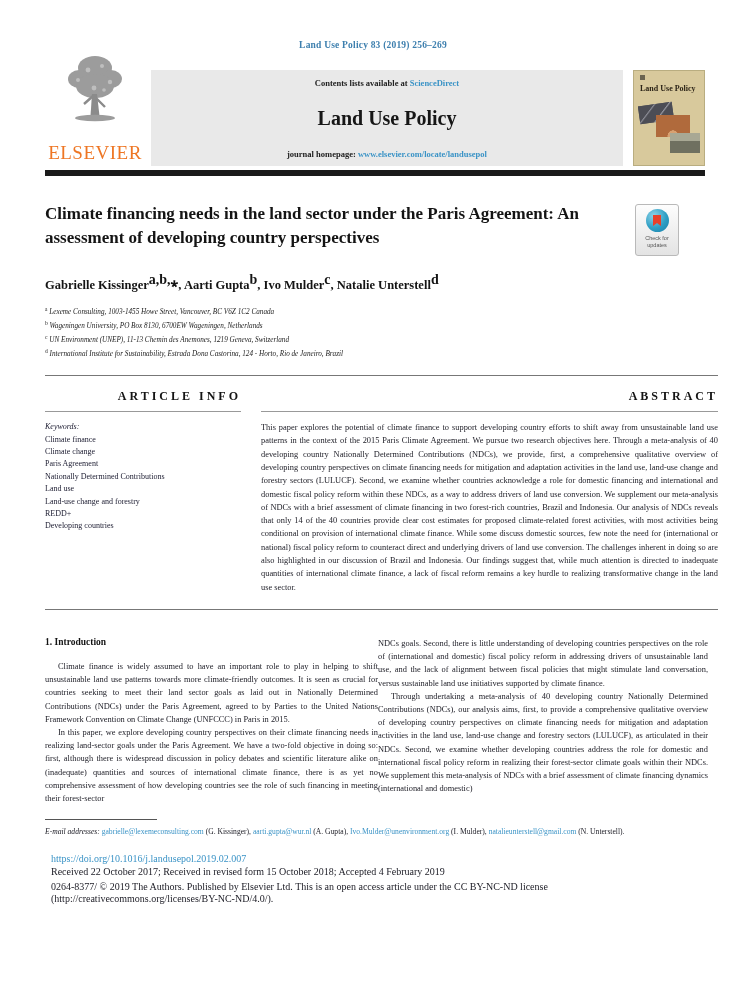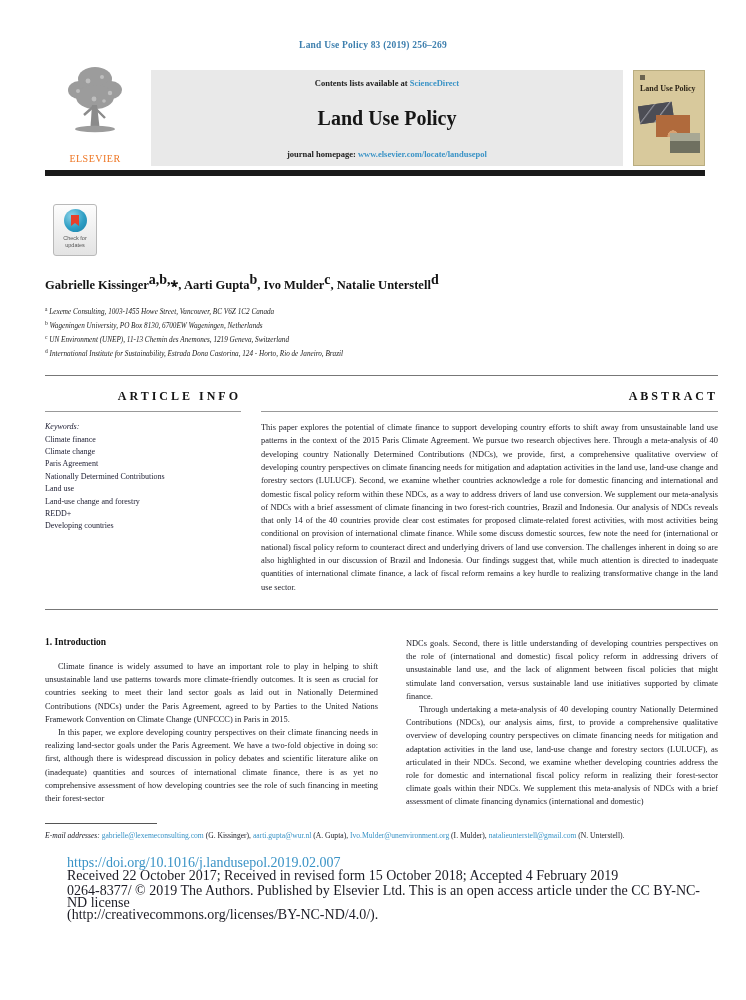--- a/index.html
+++ b/index.html
@@ -9,21 +9,21 @@
     font-family:"Liberation Serif", serif;
     color:#1c1c1e; overflow:hidden;
   }
   .citation {
     margin-top:40px; text-align:center;
     font-size:9.5px; font-weight:bold; color:#3d7fae; letter-spacing:.2px;
   }
   
   .header-row { display:flex; margin:20px 41px 0 45px; height:96px; }
   .logo-col { width:100px; display:flex; flex-direction:column; align-items:center; justify-content:flex-end; padding-bottom:2px; }
-  .elsevier-word { font-size:10px; color:#ee7624; letter-spacing:.5px; margin-top:14px; }
+  .elsevier-word { font-size:19px; color:#ee7624; letter-spacing:.5px; margin-top:14px; }
   .header-center {
     flex:1; background:#e9e9e9; margin-left:6px;
     display:flex; flex-direction:column; justify-content:space-between;
     text-align:center; padding:8px 4px 7px 4px;
   }
   .contents-line { font-size:8.5px; font-weight:bold; color:#222; }
   .link { color:#3a93c6; text-decoration:none; }
   .journal-title { font-size:20px; font-weight:600; color:#161616; }
   .homepage-line { font-size:8.5px; font-weight:bold; color:#222; }
   .cover-col {
@@ -68,30 +68,30 @@
   .col-info { width:196px; flex-shrink:0; }
   .col-abstract { flex:1; margin-left:20px; }
   .sec-header { font-size:12px; font-weight:bold; letter-spacing:3px; color:#141414;text-align:right; }
   .sec-rule { border:none; border-top:1px solid #999; margin-top:7px; margin-bottom:9px; }
   .kw-label { font-size:8px; font-style:italic; line-height:12.4px; color:#1b1b30; }
   .kw-item { font-size:8px; line-height:12.4px; color:#1b1b30; font-weight:500; }
   .abstract-text { font-size:8.4px; line-height:13.3px; text-align:justify; color:#1b1b24; font-weight:500; }
   
   .intro-cols { display:flex; margin:27px 28px 0 45px; }
   .intro-left { width:333px; flex-shrink:0; }
-  .intro-right { width:330px; margin-left:28px; }
+  .intro-right { width:330px; margin-left:0; }
   .intro-heading { font-size:9.5px; font-weight:bold; color:#141414; margin-bottom:13px; }
   .body-par { font-size:8.4px; line-height:13.2px; text-align:justify; color:#1b1b24; font-weight:500; }
   .indent { text-indent:13px; }
   
   .footnote-rule { border:none; border-top:1px solid #555; width:112px; margin:14px 0 6px 45px; }
   .footnote { margin:0 28px 0 45px; font-size:7.6px; line-height:11px; color:#1b1b24; }
   .footnote .fn-first { text-indent:6px; }
   .fn-label { font-style:italic; }
-  .footer-block { margin:16px 28px 0 67px; font-size:14px; line-height:12px; color:#1b1b24; }
+  .footer-block { margin:16px 28px 0 51px; font-size:10px; line-height:12px; color:#1b1b24; }
   .doi-line { margin-bottom:1px; }
   .issn-block { margin-top:3px; }
 </style>
 </head>
 <body>
 
 <div class="citation">Land Use Policy 83 (2019) 256–269</div>
 
 <div class="header-row">
   <div class="logo-col">
@@ -130,20 +130,21 @@
     <div class="cover-title">Land Use Policy</div>
     <div class="cover-img1"></div>
     <div class="cover-img2"></div>
     <div class="cover-img3"></div>
   </div>
 </div>
 
 <div class="thick-rule"></div>
 
 <div class="title-row">
+  <h1 class="paper-title">Climate financing needs in the land sector under the Paris Agreement: An assessment of developing country perspectives</h1>
   <div class="check-badge">
     <div class="check-circle">
       <div class="check-flag"></div>
     </div>
     <div class="check-text">Check for updates</div>
   </div>
 </div>
 
 <div class="authors">
   <span><span>Gabrielle Kissinger</span><sup>a,b,⁎</sup><span>, </span></span>

